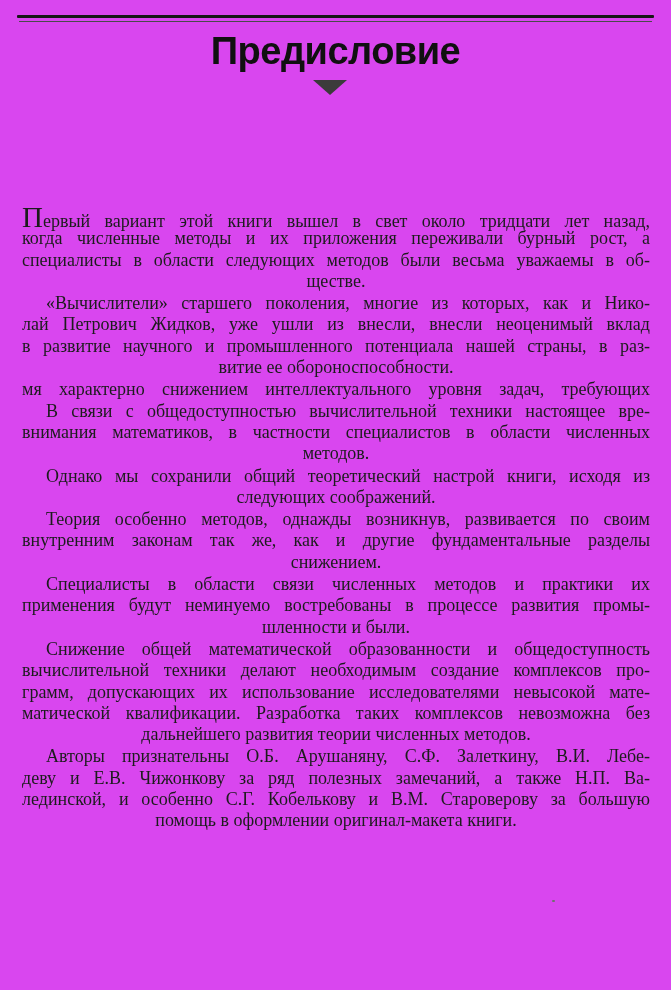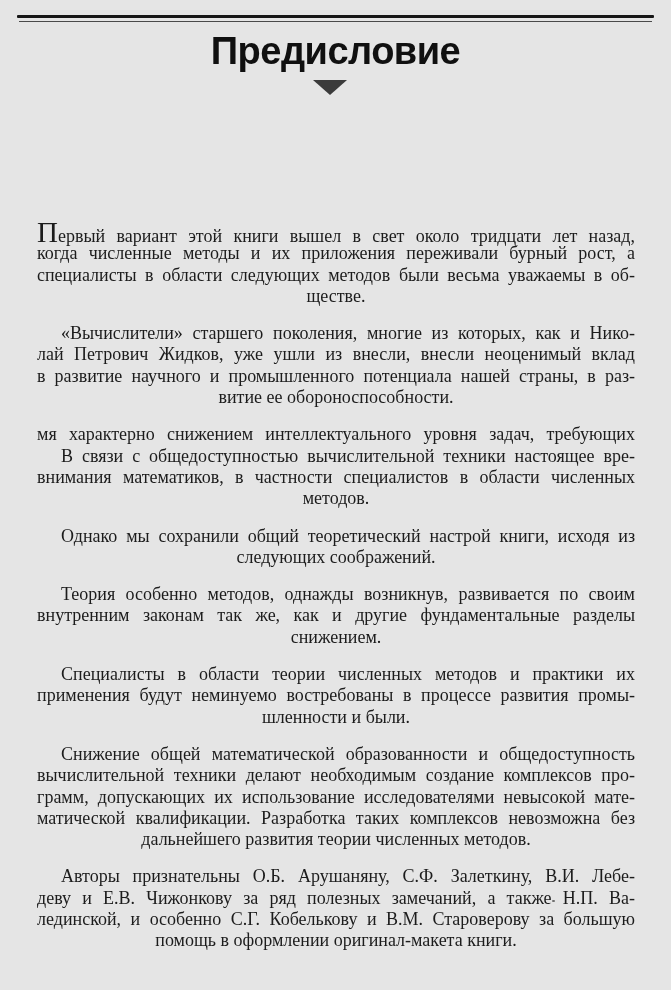--- a/index.html
+++ b/index.html
@@ -4,21 +4,21 @@
 <style>
   html, body {
     margin: 0;
     padding: 0;
     background: #fcfcfa;
   }
   .page {
     position: relative;
     width: 671px;
     height: 990px;
-    background: #e5e5e5;
+    background: #d946ef;
     font-family: "Liberation Serif", serif;
     color: #1c1c1c;
     overflow: hidden;
   }
   .rule-thick {
     position: absolute;
     left: 17px; top: 15px;
     width: 637px; height: 3px;
     background: #161616;
     border-radius: 1px;
@@ -49,21 +49,21 @@
     border-right: 17px solid transparent;
     border-top: 15px solid #3b3b3b;
   }
   .body-text {
     position: absolute;
     left: 21px; top: 206px;
     width: 630px;
     font-size: 18px;
     line-height: 21.3px;
   }
-  .para { margin: 16px; }
+  .para { margin: 1px; }
   .line {
     display: block;
     height: 21.3px;
     text-align: justify;
   }
   .line.j::after {
     content: "";
     display: inline-block;
     width: 100%;
     height: 0;
@@ -112,21 +112,21 @@
       <p class="para">
         <span class="line j indent">Однако мы сохранили общий теоретический настрой книги, исходя из</span>
         <span class="line last">следующих соображений.</span>
       </p>
       <p class="para">
         <span class="line j indent">Теория особенно методов, однажды возникнув, развивается по своим</span>
         <span class="line j">внутренним законам так же, как и другие фундаментальные разделы</span>
         <span class="line last">снижением.</span>
       </p>
       <p class="para">
-        <span class="line j indent">Специалисты в области теории численных методов и практики их</span>
+        <span class="line j indent">Специалисты в области связи численных методов и практики их</span>
         <span class="line j">применения будут неминуемо востребованы в процессе развития промы-</span>
         <span class="line last">шленности и были.</span>
       </p>
       <p class="para">
         <span class="line j indent">Снижение общей математической образованности и общедоступность</span>
         <span class="line j">вычислительной техники делают необходимым создание комплексов про-</span>
         <span class="line j">грамм, допускающих их использование исследователями невысокой мате-</span>
         <span class="line j">матической квалификации. Разработка таких комплексов невозможна без</span>
         <span class="line last">дальнейшего развития теории численных методов.</span>
       </p>

